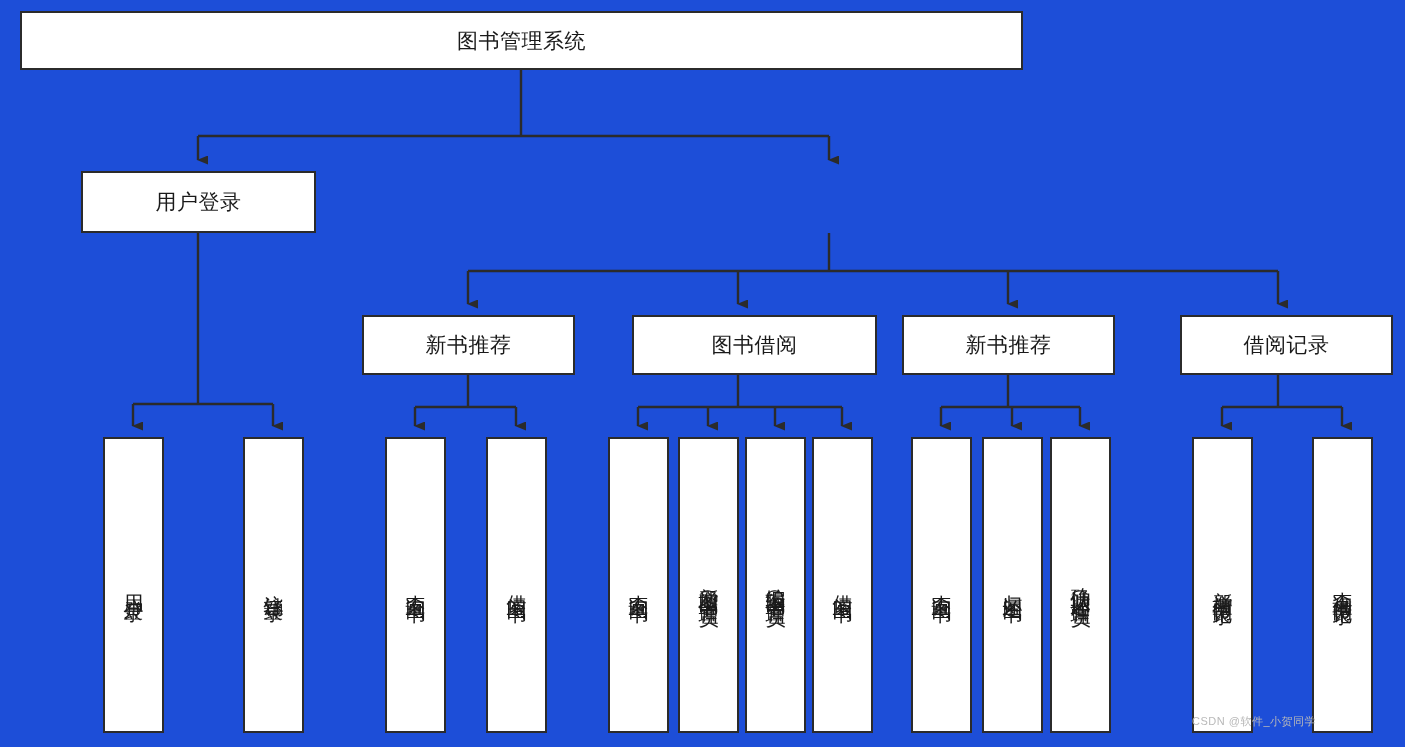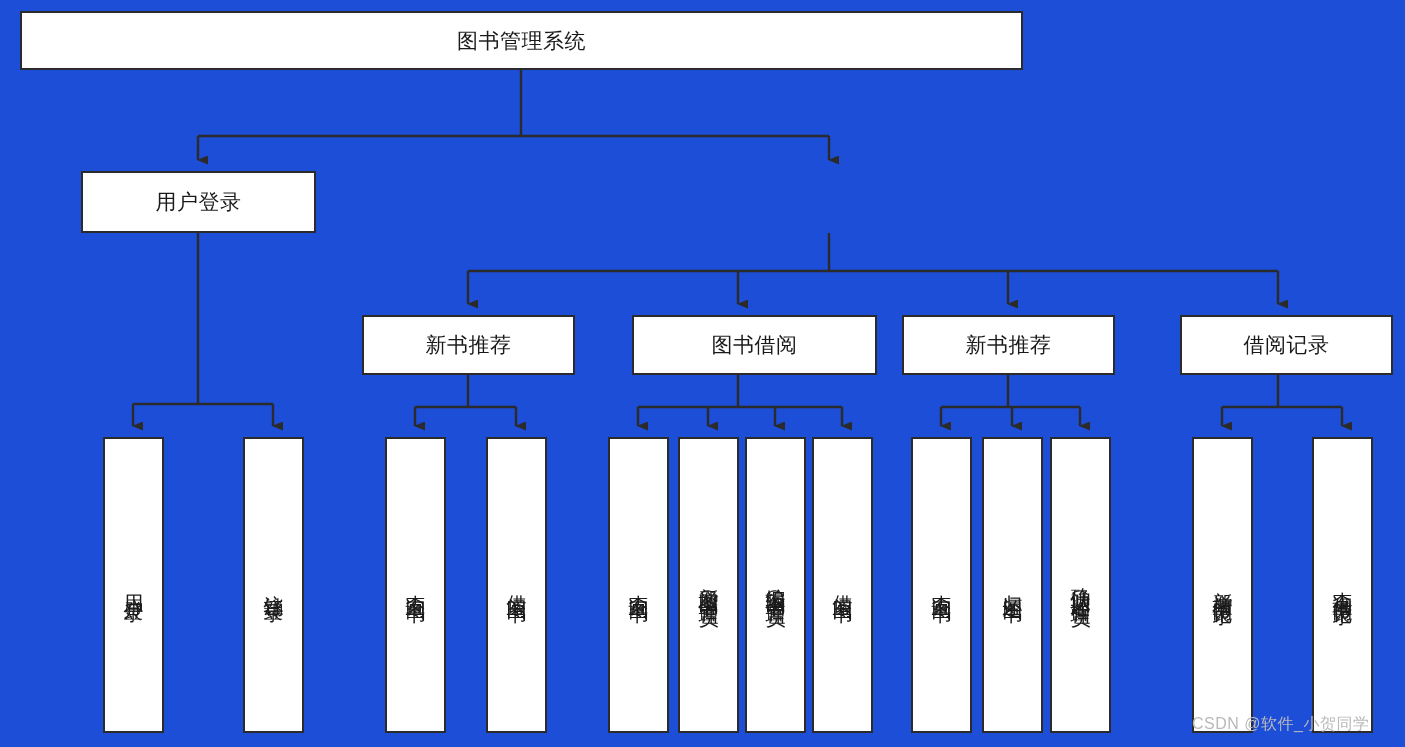--- a/index.html
+++ b/index.html
@@ -46,21 +46,21 @@
     writing-mode: vertical-rl;
     text-orientation: upright;
     font-size: 20px;
     line-height: 1.25;
     letter-spacing: 3px;
     white-space: nowrap;
     text-align: center;
   }
   .watermark {
     position: absolute;
-    font-size: 16px;
+    font-size: 11px;
     color: #b9b9b9;
     white-space: nowrap;
     letter-spacing: 0.5px;
   }
 </style>
 </head>
 <body>
 
 <div id="diagram-root">
 

